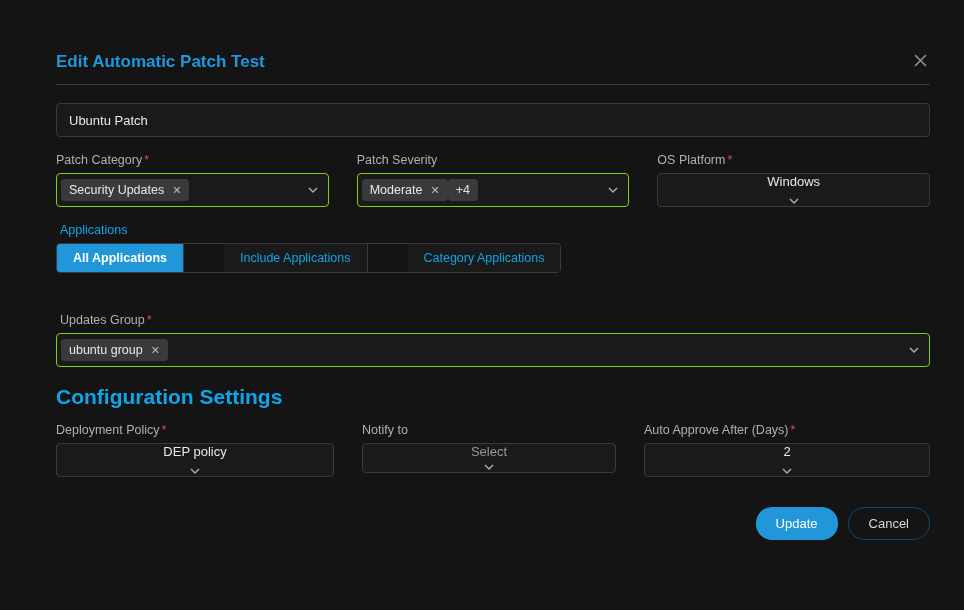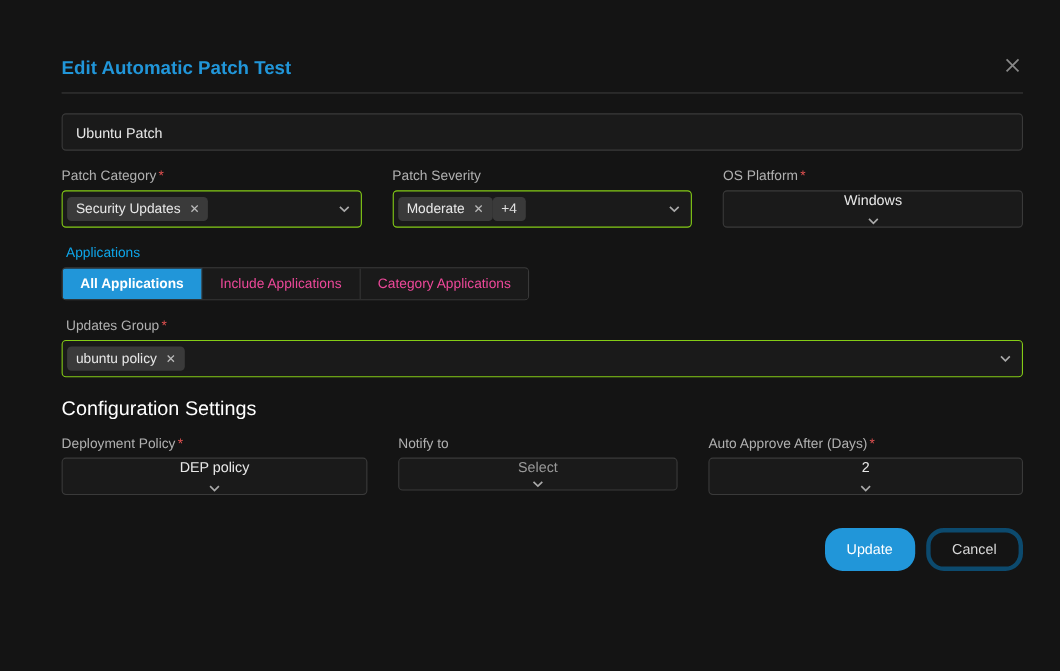--- a/index.html
+++ b/index.html
@@ -110,40 +110,41 @@
       width: 10px;
       height: 10px;
       display: inline-block;
     }
     .chevron svg { display: block; }
     .tabbar {
       display: inline-flex;
       border: 1px solid #3a3a3a;
       border-radius: 4px;
       overflow: hidden;
-      margin-bottom: 0;
+      margin-bottom: 24px;
+      gap: 40px;
     }
     .tab {
       padding: 7px 16px;
-      color: #ec4899;
+      color: #0ea5e9;
       font-size: 12.5px;
       cursor: pointer;
       background: #1a1a1a;
       border-right: 1px solid #3a3a3a;
     }
     .tab:last-child { border-right: none; }
     .tab.active {
       background: #2196d9;
       color: #fff;
       font-weight: 600;
     }
     .section-title {
-      color: #ffffff;
-      font-size: 18px;
-      font-weight: 400;
+      color: #0ea5e9;
+      font-size: 21px;
+      font-weight: 700;
       margin: 18px 0 14px 0;
     }
     .actions {
       display: flex;
       justify-content: flex-end;
       gap: 10px;
       margin-top: 30px;
     }
     .btn {
       padding: 8px 20px;
@@ -152,21 +153,21 @@
       cursor: pointer;
       border: none;
     }
     .btn-primary {
       background: #2196d9;
       color: #fff;
     }
     .btn-secondary {
       background: transparent;
       color: #d8d8d8;
-      border: 4px solid #0c4a6e;
+      border: 1px solid #0c4a6e;
     }
     .sub-label {
       color: #0ea5e9;
       font-size: 12.5px;
       margin-bottom: 6px;
       display: block;
       padding-left: 4px;
     }
   </style>
 </head>
@@ -236,21 +237,21 @@
       <div class="tab active">All Applications</div>
       <div class="tab">Include Applications</div>
       <div class="tab">Category Applications</div>
     </div>
   </div>
 
   <div class="field-group">
     <label class="label" style="padding-left:4px;"><span>Updates Group</span><span class="req">*</span></label>
     <div class="multiselect">
       <span class="tag">
-        <span>ubuntu policy</span>
+        <span>ubuntu group</span>
         <span class="tag-x">✕</span>
       </span>
       <span class="chevron">
           <svg width="10" height="10" viewBox="0 0 10 10">
             <path d="M1 3 L5 7 L9 3" stroke="#aaa" stroke-width="1.5" fill="none"></path>
           </svg>
         </span>
     </div>
   </div>
 

